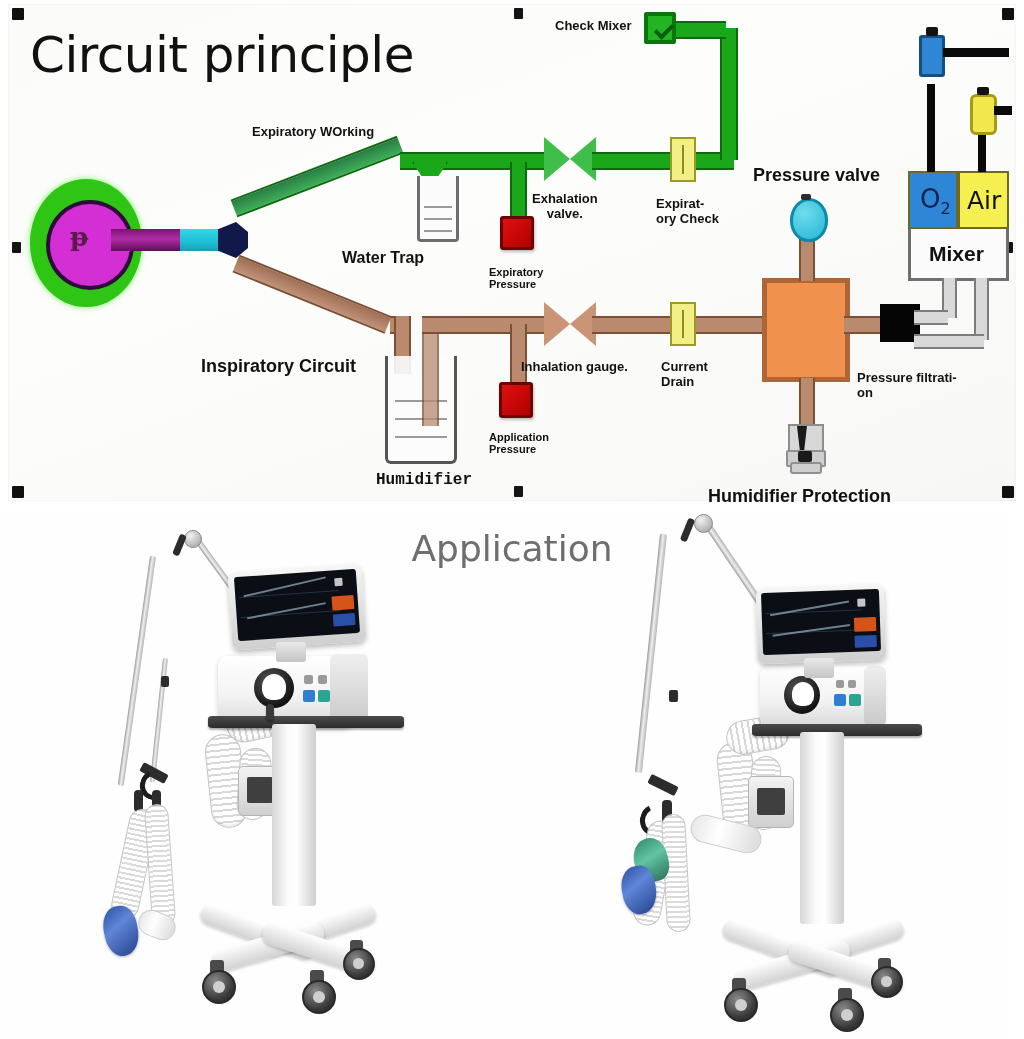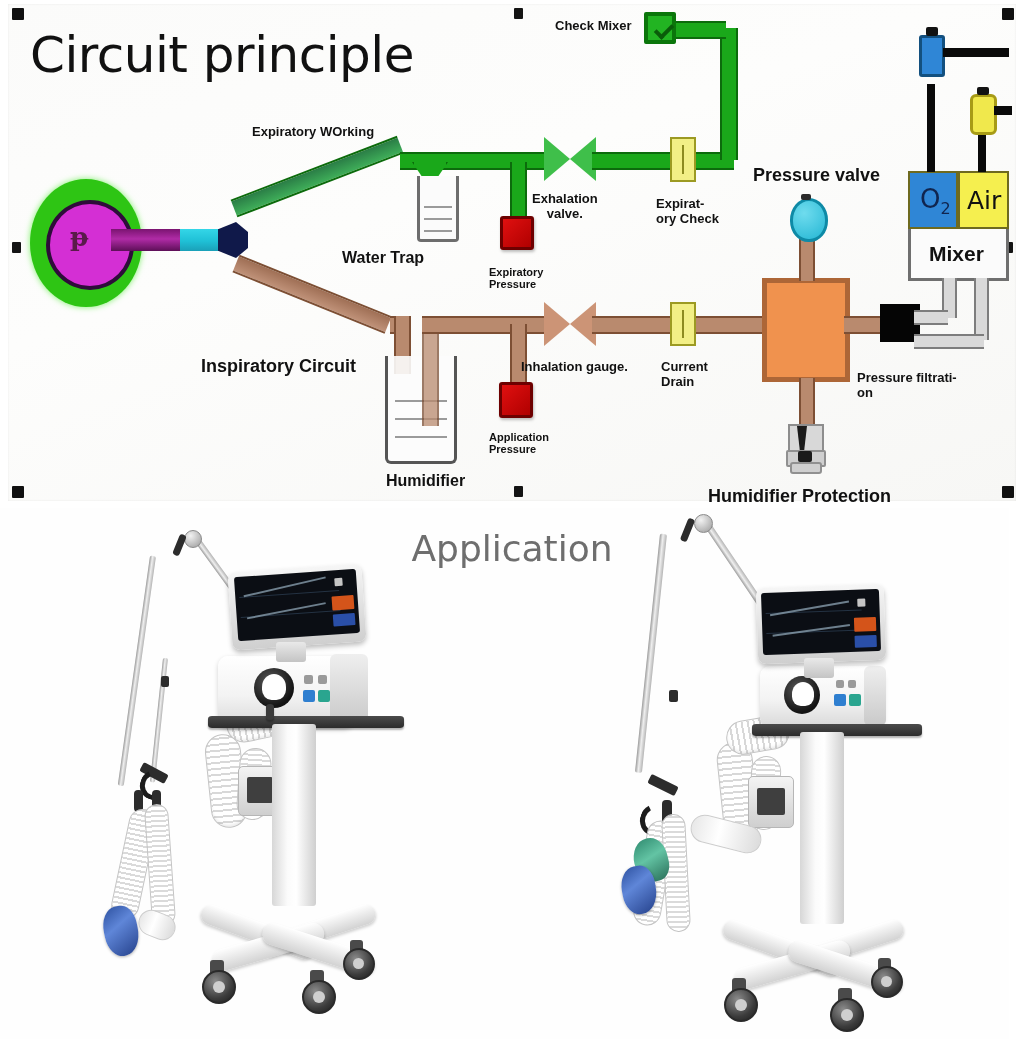--- a/index.html
+++ b/index.html
@@ -209,21 +209,21 @@
 
     <div class="pipe insp" style="left:382px;top:312px;width:18px;height:14px;"></div>
     <div class="pipe insp v" style="left:386px;top:312px;width:13px;height:58px;"></div>
     <div class="humidifier boxy" style="left:377px;top:352px;width:72px;height:108px;border-radius:0 0 6px 6px;">
       <div class="trapline" style="top:44px;"></div>
       <div class="trapline" style="top:62px;"></div>
       <div class="trapline" style="top:80px;"></div>
     </div>
     <div class="pipe insp v" style="left:414px;top:312px;width:13px;height:110px;opacity:.75;"></div>
     <div class="pipe insp" style="left:414px;top:312px;width:124px;height:14px;"></div>
-    <div class="lbl lg" style="left:378px;top:468px;">Humidifier</div>
+    <div class="lbl lg" style="left:368px;top:468px;font-family:Liberation Mono, monospace;">Humidifier</div>
     <div class="lbl xl" style="left:193px;top:352px;">Inspiratory Circuit</div>
 
     <div class="pipe insp v" style="left:502px;top:320px;width:13px;height:62px;"></div>
     <div class="boxy redsensor" style="left:491px;top:378px;width:34px;height:36px;border-radius:3px;"></div>
     <div class="lbl sm" style="left:481px;top:427px;">Application
 Pressure</div>
 
     <div class="bowtie" style="left:536px;top:298px;width:52px;height:44px;">
       <div class="tri" style="left:0;top:0;border-top:22px solid transparent;border-bottom:22px solid transparent;border-left:26px solid #cc9476;"></div>
       <div class="tri" style="left:26px;top:0;border-top:22px solid transparent;border-bottom:22px solid transparent;border-right:26px solid #cc9476;"></div>

